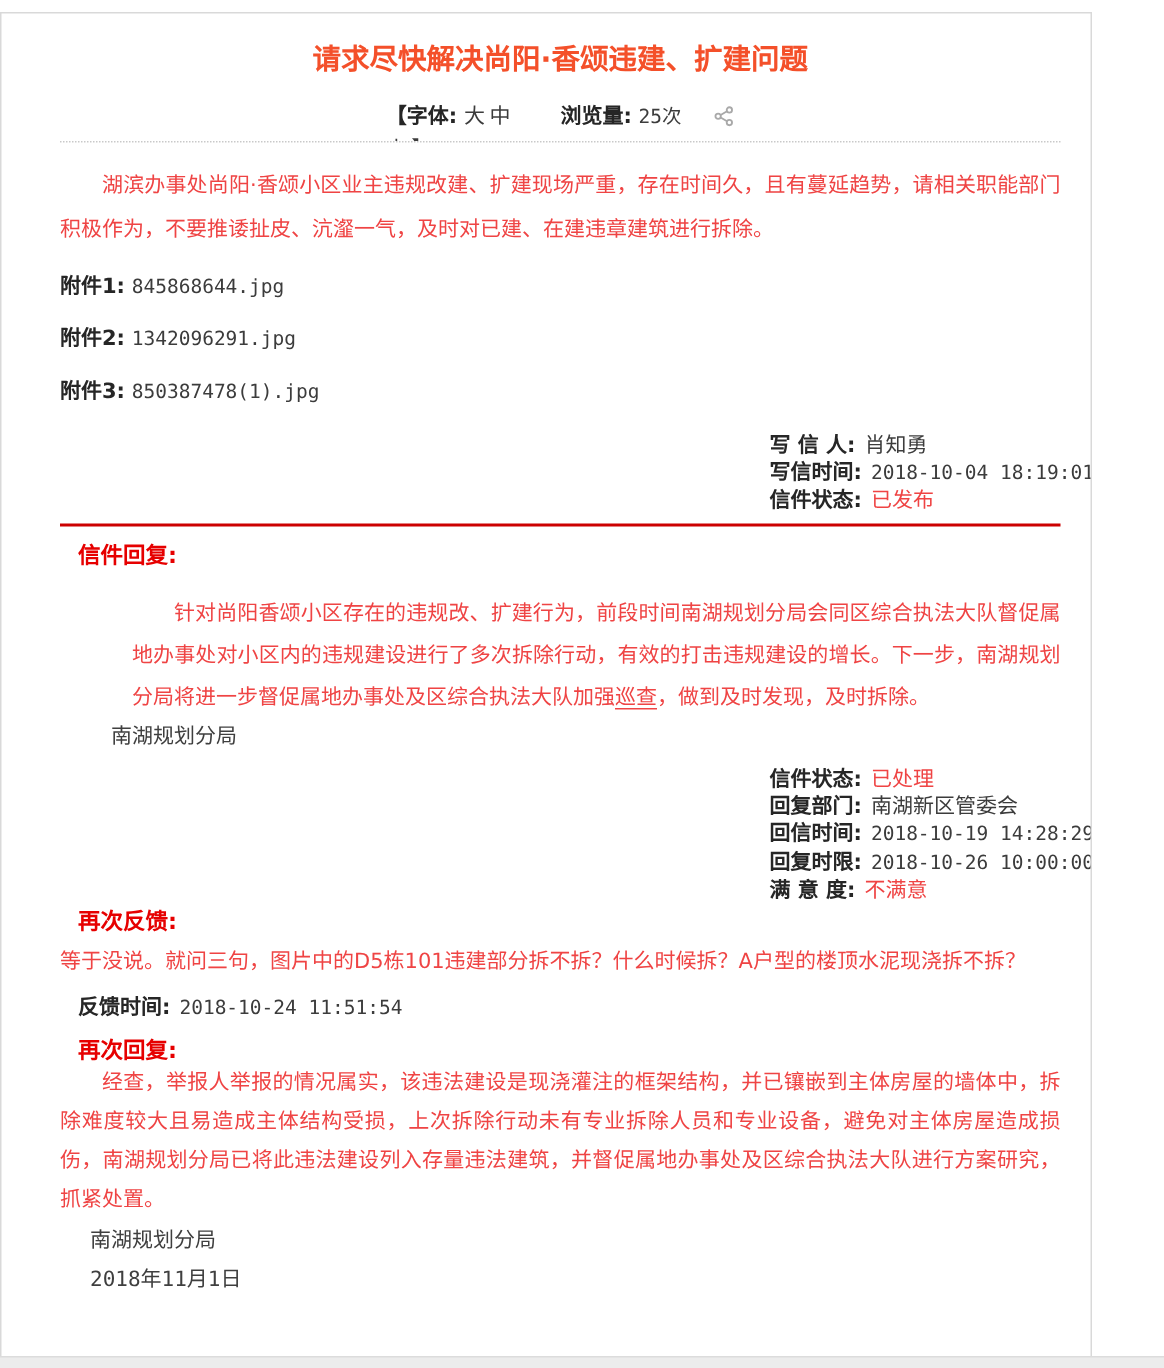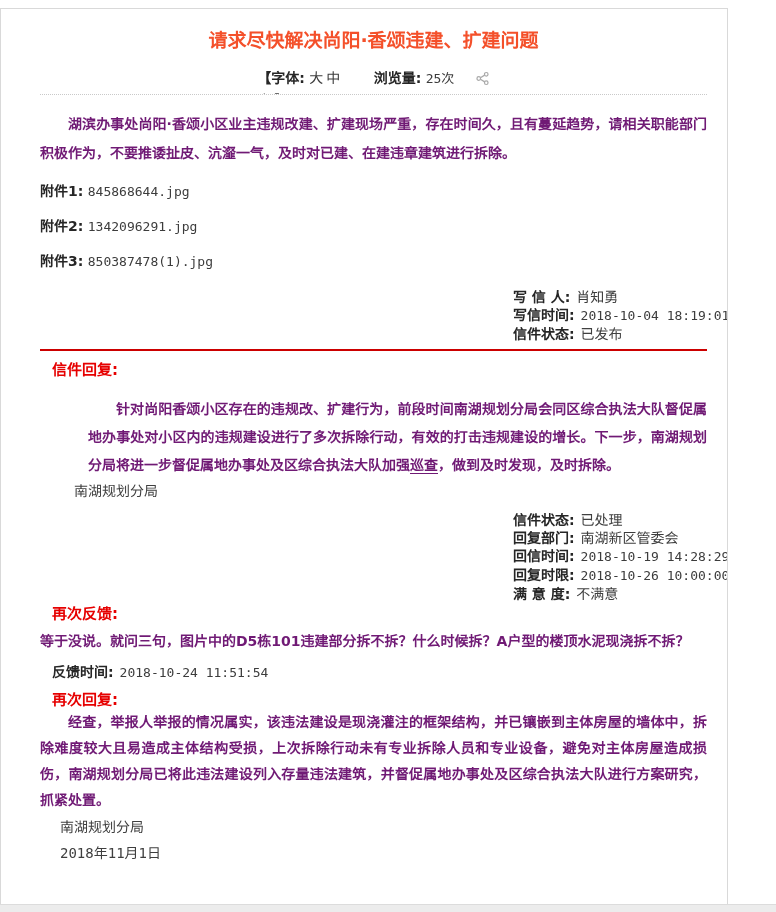--- a/index.html
+++ b/index.html
@@ -41,39 +41,38 @@
   .views { display:inline-block; vertical-align:top; margin-left:14px; }
   .share { display:inline-block; vertical-align:top; margin-left:16px; margin-top:3px; cursor:pointer; }
   .dotted { border-top:1px dotted #c9c9c9; height:0; }
 
   .bold { font-weight:bold; color:#262626; }
   .num  { font-family:"DejaVu Sans Mono","Liberation Mono",monospace; font-size:13px; }
 
   
   .para {
     margin:15px 0 0 0;
-    font-size:14px; line-height:29px; color:#701a75;
+    font-size:14px; line-height:29px; color:#ef4444;
     text-align:justify;
-    font-weight:bold;
   }
   .indent { text-indent:2em; }
   .u-mark { text-decoration:underline; text-underline-offset:3px; }
 
   .attachments { margin-top:15px; }
   .attach-row { line-height:16px; margin-bottom:18px; font-size:14px; }
   .attach-row .file { color:#3c3c3c; text-decoration:none; cursor:pointer; }
 
   
   .right-block { margin-left:473px; font-size:14px; }
   .right-block .row { line-height:18px; white-space:nowrap; }
   .right-block .lbl { font-weight:bold; color:#262626; margin-right:6px; }
   .writer-block { margin-top:13px; }
   .status-block { margin-top:12px; }
   .time-block   { margin-top:8px;margin-left:12px; }
-  .red-val { color:#404040; }
+  .red-val { color:#ef4444; }
 
   .red-divider { margin-top:6px; border-top:2px solid #cc0000; height:0; }
 
   .section {
     margin:10px 0 0 12px;
     font-size:15px; line-height:18px; font-weight:bold; color:#e60000;
   }
   .section.tight { margin-top:2px; }
   .section.mid   { margin-top:9px; }
 

